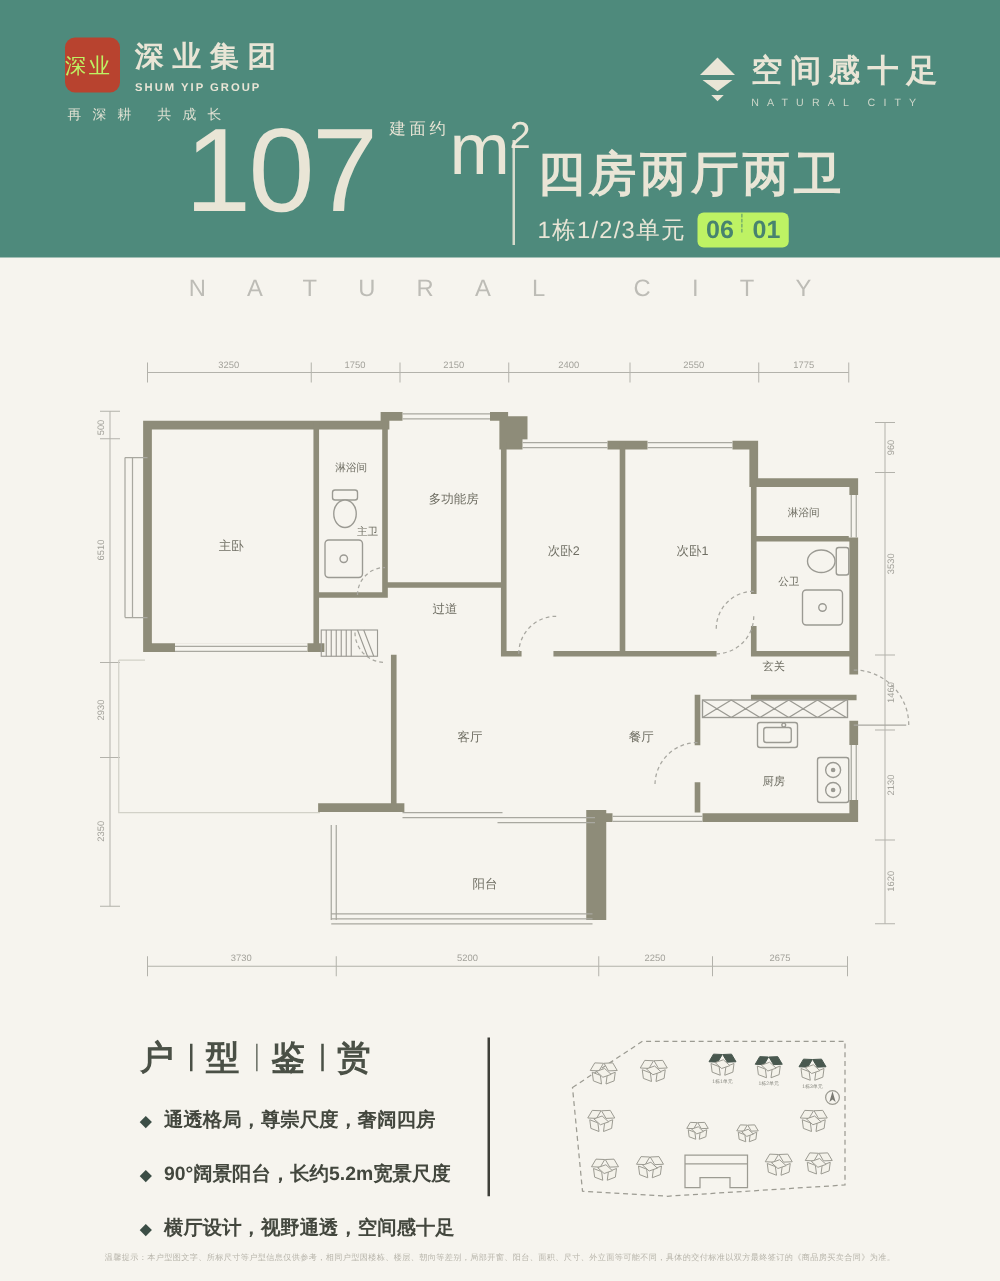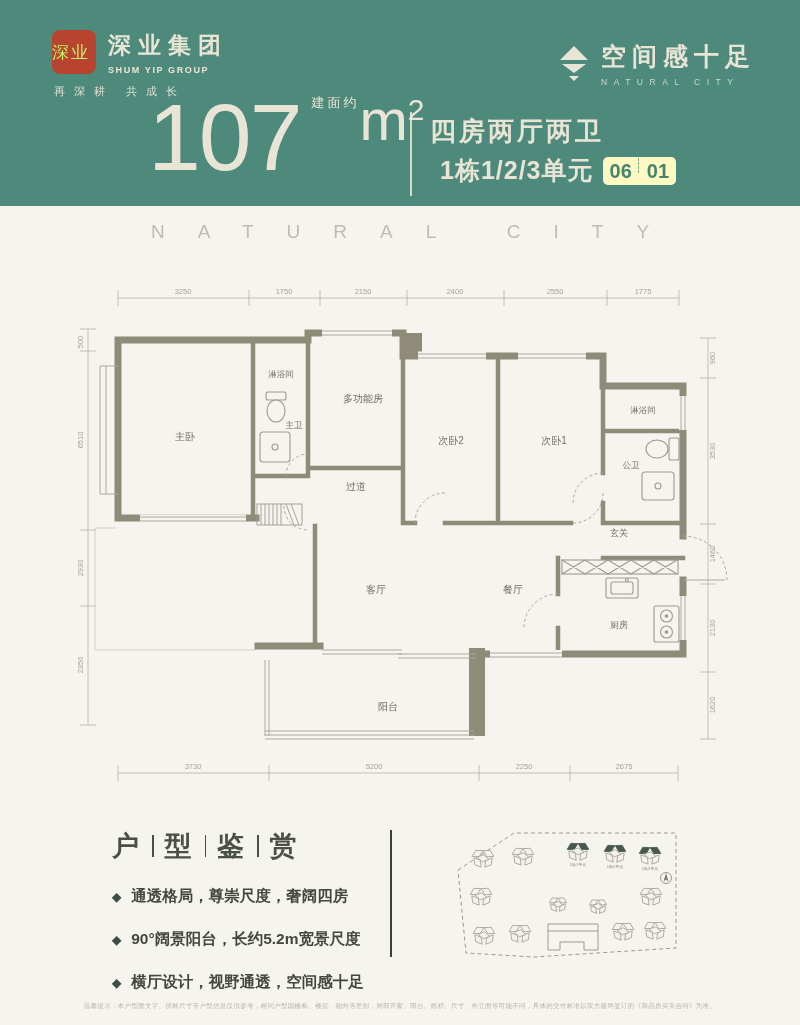--- a/index.html
+++ b/index.html
@@ -18,24 +18,24 @@
   .bcn{font-size:25px;color:#e9e5d6;letter-spacing:6px;font-weight:600;}
   .ben{font-size:8.5px;color:#ccd6c9;letter-spacing:6.5px;margin-top:4px;}
   .area{position:absolute;left:148px;top:94px;display:flex;align-items:flex-start;color:#e9e5d6;}
   .num{font-size:95px;line-height:.92;font-weight:200;letter-spacing:-2px;}
   .uwrap{display:flex;flex-direction:row;align-items:flex-start;margin-left:5px;}
   .jm{font-size:13px;letter-spacing:3px;margin:0 0 2px 6px;}
   .unit{font-size:58px;font-weight:200;line-height:.88;}
   .unit sup{font-size:30px;}
   .hdiv{position:absolute;left:410px;top:112px;width:2px;height:84px;background:rgba(238,233,218,.85);}
   .hright{position:absolute;left:430px;top:114px;color:#e9e5d6;}
-  .layout{font-size:26px;font-weight:700;letter-spacing:3px;}
+  .layout{font-size:38px;font-weight:700;letter-spacing:3px;}
   .units-row{display:flex;align-items:center;margin-top:5px;gap:9px;}
-  .units{font-size:25px;font-weight:700;letter-spacing:1px;margin-left:10px;}
-  .badge{display:inline-flex;background:#fef9c3;color:#47836f;border-radius:5px;
+  .units{font-size:19px;font-weight:400;letter-spacing:1px;}
+  .badge{display:inline-flex;background:#bef264;color:#47836f;border-radius:5px;
          padding:1px 7px;font-size:20px;font-weight:800;gap:6px;line-height:1.3;}
   .bsep{width:2px;height:15px;border-left:1px dashed #47836f;opacity:.7;}
   
   .wm{position:absolute;top:221px;left:0;right:0;text-align:center;font-size:19px;color:#bdbcb6;
       letter-spacing:33px;padding-left:33px;font-weight:500;}
   
   .fp{position:absolute;left:70px;top:276px;width:660px;height:515px;}
   .fp text,.sp text{font-family:"Liberation Sans",sans-serif;}
   
   .feat{position:absolute;left:112px;top:828px;width:275px;}

